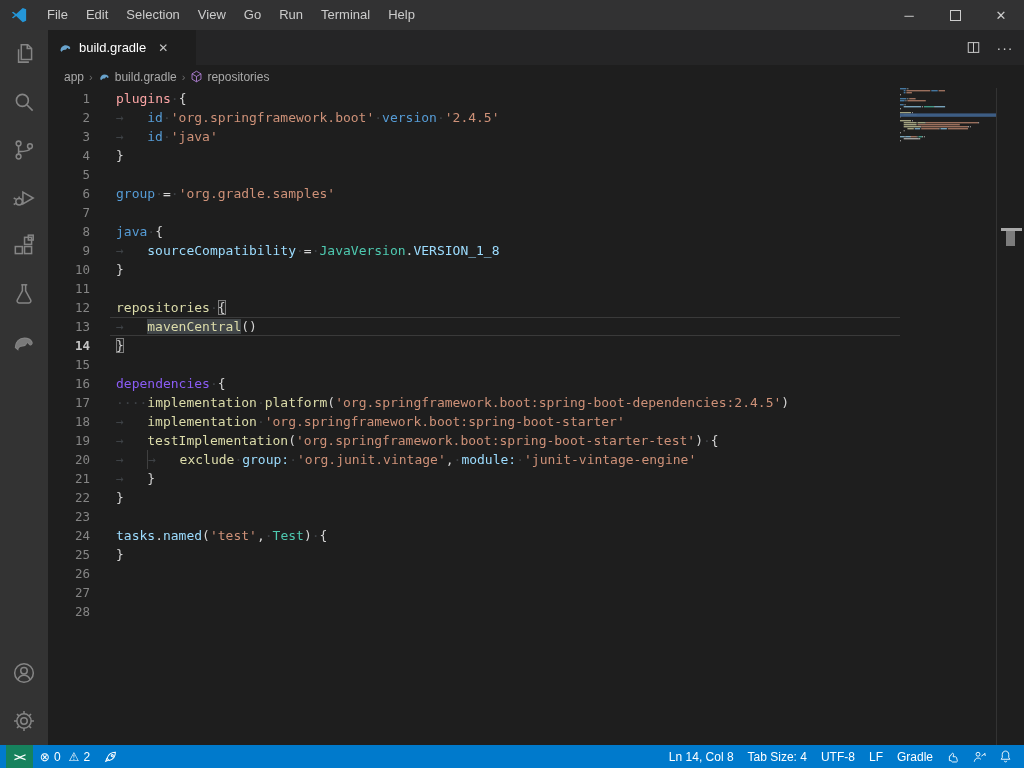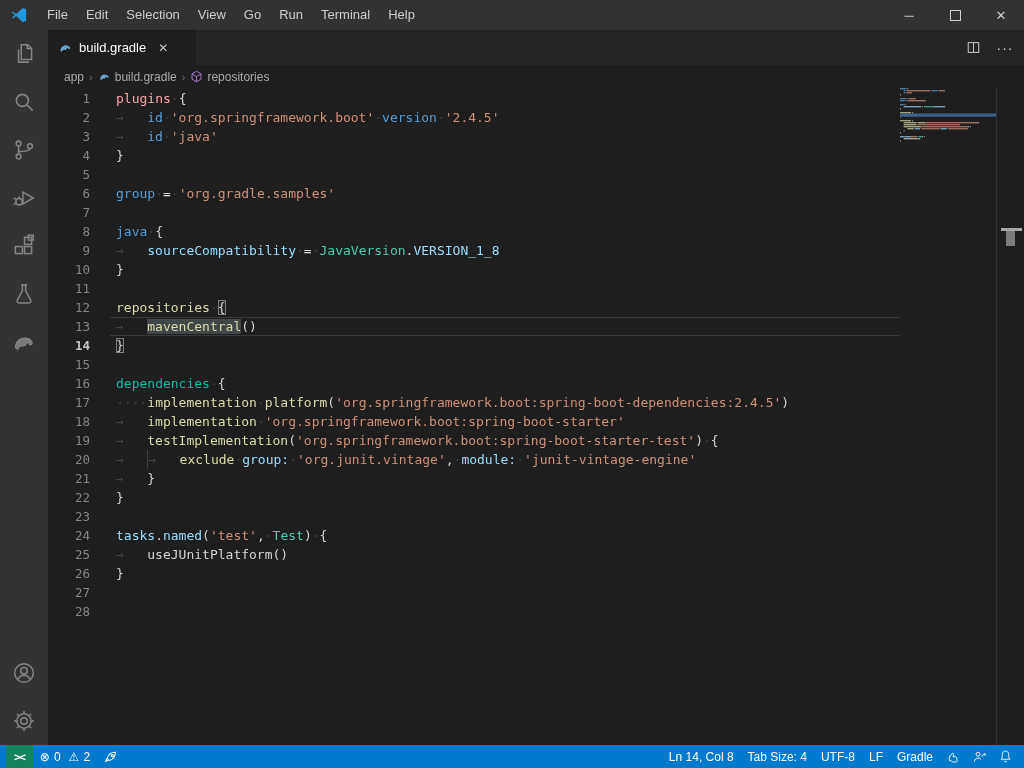--- a/index.html
+++ b/index.html
@@ -249,30 +249,29 @@
         <div class="code-line"><span class="tk kw" style="color: rgb(86, 156, 214);">group</span><span class="tk ws" style="color: rgb(62, 66, 70);">·</span><span class="tk pun" style="color: rgb(212, 212, 212);">=</span><span class="tk ws" style="color: rgb(62, 66, 70);">·</span><span class="tk str" style="color: rgb(206, 145, 120);">'org.gradle.samples'</span></div>
         <div class="code-line"></div>
         <div class="code-line"><span class="tk kw" style="color: rgb(86, 156, 214);">java</span><span class="tk ws" style="color: rgb(62, 66, 70);">·</span><span class="tk pun" style="color: rgb(212, 212, 212);">{</span></div>
         <div class="code-line"><span class="tk wstab" style="color: rgb(62, 66, 70);">→</span><span class="tk var" style="color: rgb(156, 220, 254);">sourceCompatibility</span><span class="tk ws" style="color: rgb(62, 66, 70);">·</span><span class="tk pun" style="color: rgb(212, 212, 212);">=</span><span class="tk ws" style="color: rgb(62, 66, 70);">·</span><span class="tk type" style="color: rgb(78, 201, 176);">JavaVersion</span><span class="tk pun" style="color: rgb(212, 212, 212);">.</span><span class="tk var" style="color: rgb(156, 220, 254);">VERSION_1_8</span></div>
         <div class="code-line"><span class="tk pun" style="color: rgb(212, 212, 212);">}</span></div>
         <div class="code-line"></div>
         <div class="code-line"><span class="tk fn" style="color: rgb(220, 220, 170);">repositories</span><span class="tk ws" style="color: rgb(62, 66, 70);">·</span><span class="tk pun box" style="color: rgb(212, 212, 212);">{</span></div>
         <div class="code-line cur"><span class="tk wstab" style="color: rgb(62, 66, 70);">→</span><span class="tk fn hl" style="color: rgb(220, 220, 170);">mavenCentral</span><span class="tk pun" style="color: rgb(212, 212, 212);">()</span></div>
         <div class="code-line"><span class="tk pun box" style="color: rgb(212, 212, 212);">}</span></div>
         <div class="code-line"></div>
-        <div class="code-line"><span class="tk fn" style="color: #14b8a6;">dependencies</span><span class="tk ws" style="color: rgb(62, 66, 70);">·</span><span class="tk pun" style="color: rgb(212, 212, 212);">{</span></div>
+        <div class="code-line"><span class="tk fn" style="color: #8b5cf6;">dependencies</span><span class="tk ws" style="color: rgb(62, 66, 70);">·</span><span class="tk pun" style="color: rgb(212, 212, 212);">{</span></div>
         <div class="code-line"><span class="tk ws" style="color: rgb(62, 66, 70);">····</span><span class="tk fn" style="color: rgb(220, 220, 170);">implementation</span><span class="tk ws" style="color: rgb(62, 66, 70);">·</span><span class="tk fn" style="color: rgb(220, 220, 170);">platform</span><span class="tk pun" style="color: rgb(212, 212, 212);">(</span><span class="tk str" style="color: rgb(206, 145, 120);">'org.springframework.boot:spring-boot-dependencies:2.4.5'</span><span class="tk pun" style="color: rgb(212, 212, 212);">)</span></div>
         <div class="code-line"><span class="tk wstab" style="color: rgb(62, 66, 70);">→</span><span class="tk fn" style="color: rgb(220, 220, 170);">implementation</span><span class="tk ws" style="color: rgb(62, 66, 70);">·</span><span class="tk str" style="color: rgb(206, 145, 120);">'org.springframework.boot:spring-boot-starter'</span></div>
         <div class="code-line"><span class="tk wstab" style="color: rgb(62, 66, 70);">→</span><span class="tk fn" style="color: rgb(220, 220, 170);">testImplementation</span><span class="tk pun" style="color: rgb(212, 212, 212);">(</span><span class="tk str" style="color: rgb(206, 145, 120);">'org.springframework.boot:spring-boot-starter-test'</span><span class="tk pun" style="color: rgb(212, 212, 212);">)</span><span class="tk ws" style="color: rgb(62, 66, 70);">·</span><span class="tk pun" style="color: rgb(212, 212, 212);">{</span></div>
         <div class="code-line"><span class="tk wstab" style="color: rgb(62, 66, 70);">→</span><span class="tk wstab guide" style="color: rgb(62, 66, 70);">→</span><span class="tk fn" style="color: rgb(220, 220, 170);">exclude</span><span class="tk ws" style="color: rgb(62, 66, 70);">·</span><span class="tk var" style="color: rgb(156, 220, 254);">group:</span><span class="tk ws" style="color: rgb(62, 66, 70);">·</span><span class="tk str" style="color: rgb(206, 145, 120);">'org.junit.vintage'</span><span class="tk pun" style="color: rgb(212, 212, 212);">,</span><span class="tk ws" style="color: rgb(62, 66, 70);">·</span><span class="tk var" style="color: rgb(156, 220, 254);">module:</span><span class="tk ws" style="color: rgb(62, 66, 70);">·</span><span class="tk str" style="color: rgb(206, 145, 120);">'junit-vintage-engine'</span></div>
         <div class="code-line"><span class="tk wstab" style="color: rgb(62, 66, 70);">→</span><span class="tk pun" style="color: rgb(212, 212, 212);">}</span></div>
         <div class="code-line"><span class="tk pun" style="color: rgb(212, 212, 212);">}</span></div>
         <div class="code-line"></div>
         <div class="code-line"><span class="tk var" style="color: rgb(156, 220, 254);">tasks</span><span class="tk pun" style="color: rgb(212, 212, 212);">.</span><span class="tk var" style="color: rgb(156, 220, 254);">named</span><span class="tk pun" style="color: rgb(212, 212, 212);">(</span><span class="tk str" style="color: rgb(206, 145, 120);">'test'</span><span class="tk pun" style="color: rgb(212, 212, 212);">,</span><span class="tk ws" style="color: rgb(62, 66, 70);">·</span><span class="tk type" style="color: rgb(78, 201, 176);">Test</span><span class="tk pun" style="color: rgb(212, 212, 212);">)</span><span class="tk ws" style="color: rgb(62, 66, 70);">·</span><span class="tk pun" style="color: rgb(212, 212, 212);">{</span></div>
-        <div class="code-line"><span class="tk wstab" style="color: rgb(62, 66, 70);">→</span><span class="tk plain" style="color: rgb(212, 212, 212);">useJUnitPlatform</span><span class="tk pun" style="color: rgb(212, 212, 212);">()</span></div>
         <div class="code-line"><span class="tk pun" style="color: rgb(212, 212, 212);">}</span></div>
         <div class="code-line"></div>
       </div>
     <div class="minimap" id="minimap">
         <svg width="96" height="80" xmlns="http://www.w3.org/2000/svg">
           <rect x="0.0" y="0" width="6.4" height="1.4" fill="#569cd6" opacity="0.7"></rect>
           <rect x="7.4" y="0" width="0.9" height="1.4" fill="#d4d4d4" opacity="0.7"></rect>
           <rect x="3.7" y="2" width="1.8" height="1.4" fill="#569cd6" opacity="0.7"></rect>
           <rect x="6.4" y="2" width="23.9" height="1.4" fill="#ce9178" opacity="0.7"></rect>
           <rect x="31.3" y="2" width="6.4" height="1.4" fill="#569cd6" opacity="0.7"></rect>

